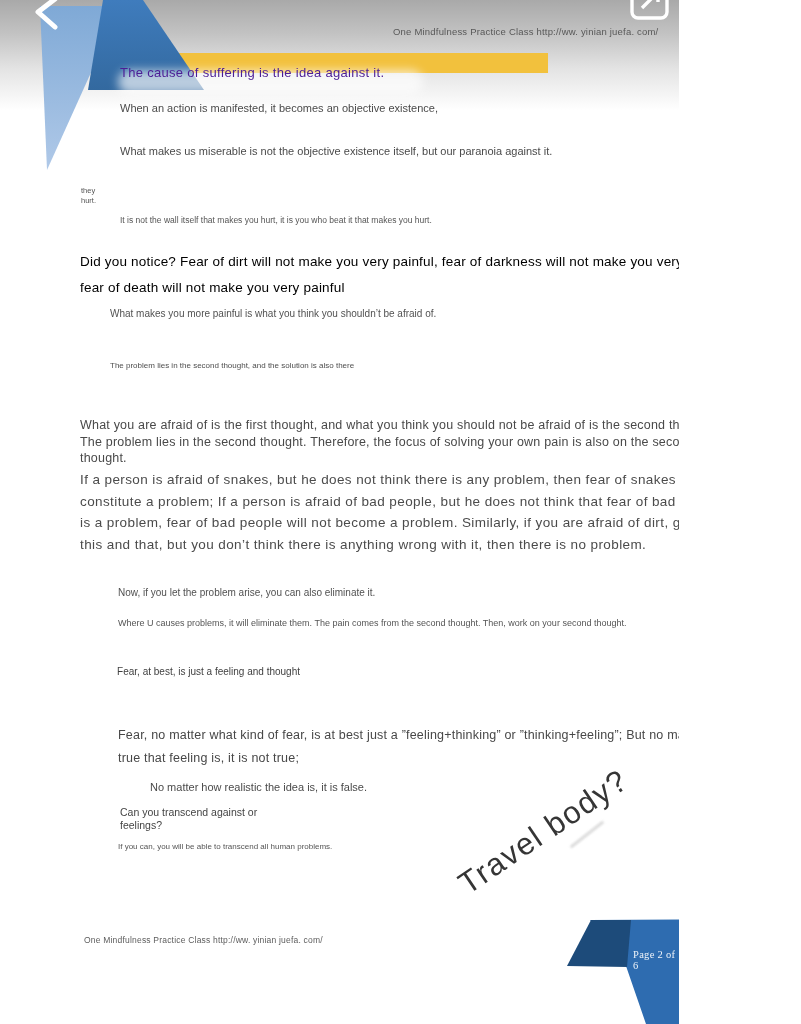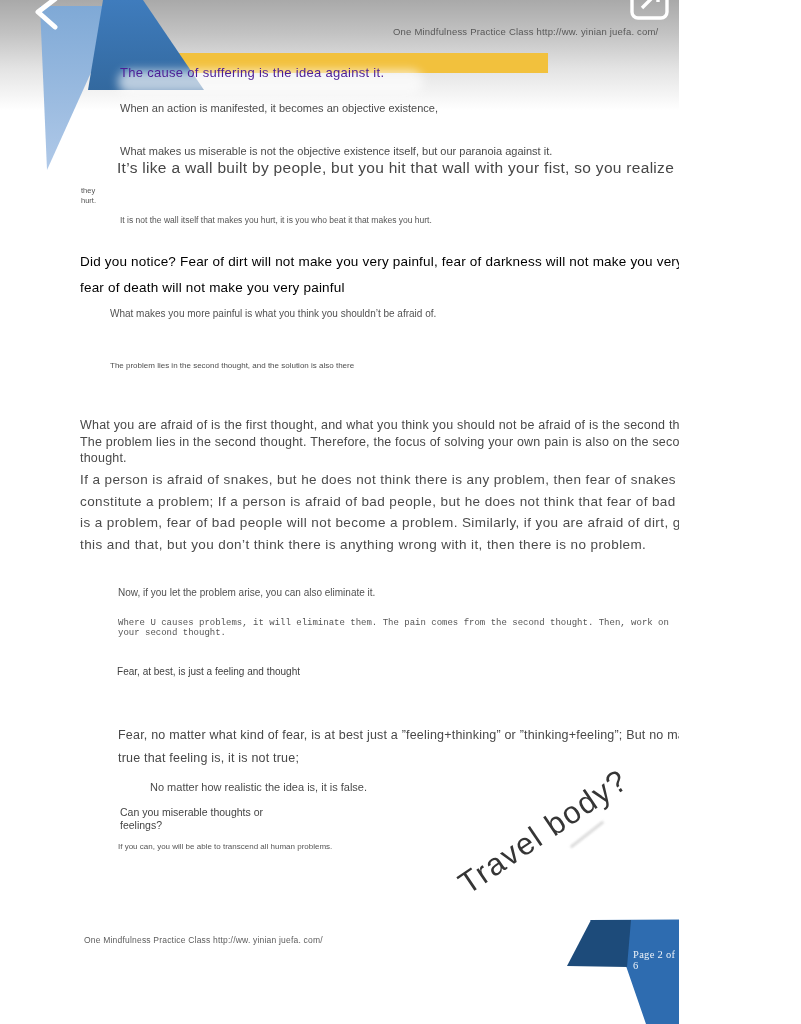--- a/index.html
+++ b/index.html
@@ -72,48 +72,47 @@
   <div class="txt" style="left:393px;top:26px;font-size:9.5px;color:#585858;letter-spacing:.2px;">One Mindfulness Practice Class http://ww.  yinian juefa. com/</div>
 
   <div class="smudge" style="left:118px;top:70px;width:305px;height:24px;opacity:.8;"></div>
 
   <div class="txt" style="left:120px;top:67px;width:272px;font-size:13px;line-height:11.5px;color:#4c1d95;letter-spacing:.3px;">The cause of suffering is the idea against it.</div>
 
   <div class="txt" style="left:120px;top:102px;font-size:11px;color:#4a4a4a;">When an action is manifested, it becomes an objective existence,</div>
 
   <div class="txt" style="left:120px;top:130px;font-size:11px;color:#4a4a4a;margin-top:15px;">What makes us miserable is not the objective existence itself, but our paranoia against it.</div>
 
-  <div class="txt" style="left:117px;top:159px;font-size:15.5px;color:#464646;letter-spacing:.3px;">It’s like a wall built by people, but you hit that wall with your fist, so you realize</div>
 
   <div class="txt pre" style="left:81px;top:186px;font-size:7.5px;line-height:1.35;color:#555555;">they
 hurt.</div>
 
   <div class="txt" style="left:120px;top:214px;width:350px;font-size:8.5px;line-height:1.45;color:#555555;">It is not the wall itself that makes you hurt, it is you who beat it that makes you hurt.</div>
 
   <div class="txt" style="left:80px;top:249px;width:658px;font-size:13.5px;line-height:26px;color:#000000;letter-spacing:.2px;">Did you notice? Fear of dirt will not make you very painful, fear of darkness will not make you very painful, fear of death will not make you very painful</div>
 
   <div class="txt" style="left:110px;top:308px;font-size:10px;color:#525252;">What makes you more painful is what you think you shouldn’t be afraid of.</div>
 
   <div class="txt" style="left:110px;top:361px;font-size:8px;color:#4e4e4e;">The problem lies in the second thought, and the solution is also there</div>
 
   <div class="txt" style="left:80px;top:411px;width:648px;font-size:12.5px;line-height:16.5px;color:#494949;letter-spacing:.2px;margin-top:6px;">What you are afraid of is the first thought, and what you think you should not be afraid of is the second thought. The problem lies in the second thought. Therefore, the focus of solving your own pain is also on the second thought.</div>
 
   <div class="txt" style="left:80px;top:469px;width:648px;font-size:13.5px;line-height:21.7px;color:#4b4b4b;letter-spacing:.4px;">If a person is afraid of snakes, but he does not think there is any problem, then fear of snakes will not constitute a problem; If a person is afraid of bad people, but he does not think that fear of bad people is a problem, fear of bad people will not become a problem. Similarly, if you are afraid of dirt, ghosts, this and that, but you don’t think there is anything wrong with it, then there is no problem.</div>
 
   <div class="txt" style="left:118px;top:587px;font-size:10px;color:#515151;">Now, if you let the problem arise, you can also eliminate it.</div>
 
-  <div class="txt" style="left:118px;top:618px;font-size:9px;color:#555555;font-family:Liberation Mono, monospace;">Where U causes problems, it will eliminate them. The pain comes from the second thought. Then, work on your second thought.</div>
+  <div class="txt" style="left:118px;top:618px;font-size:9px;color:#555555;">Where U causes problems, it will eliminate them. The pain comes from the second thought. Then, work on your second thought.</div>
 
   <div class="txt" style="left:110px;top:666px;width:190px;font-size:10px;line-height:1.25;color:#3f3f3f;text-align:right;">Fear, at best, is just a feeling and thought</div>
 
   <div class="txt" style="left:118px;top:724px;width:618px;font-size:12.5px;line-height:23px;color:#474747;letter-spacing:.2px;">Fear, no matter what kind of fear, is at best just a ”feeling+thinking” or ”thinking+feeling”; But no matter how true that feeling is, it is not true;</div>
 
   <div class="txt" style="left:120px;top:781px;font-size:11px;color:#4a4a4a;padding-left:30px;">No matter how realistic the idea is, it is false.</div>
 
-  <div class="txt" style="left:120px;top:806px;width:175px;font-size:10.5px;line-height:1.2;color:#444444;">Can you miserable thoughts or feelings?</div>
+  <div class="txt" style="left:120px;top:806px;width:175px;font-size:10.5px;line-height:1.2;color:#444444;">Can you transcend against or feelings?</div>
 
   <div class="txt" style="left:118px;top:842px;font-size:8px;color:#555555;">If you can, you will be able to transcend all human problems.</div>
 
 
   <div class="annotation" style="left:452px;top:872px;">Travel body?</div>
 
   <div class="streak" style="left:748px;top:775px;width:58px;height:4px;transform:rotate(-40deg);"></div>
   <div class="streak" style="left:566px;top:833px;width:42px;height:3px;transform:rotate(-38deg);"></div>
   <div class="smudge" style="left:697px;top:947px;width:55px;height:14px;opacity:.4;filter:blur(3px);z-index:8;"></div>
 

